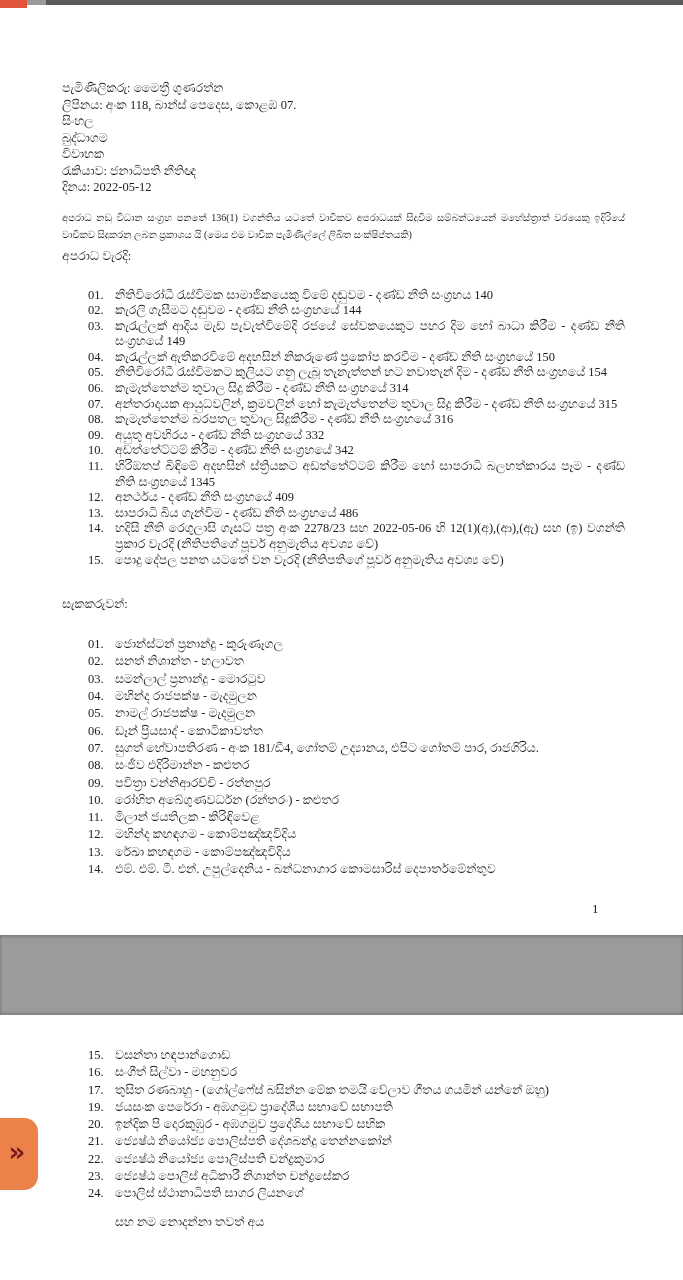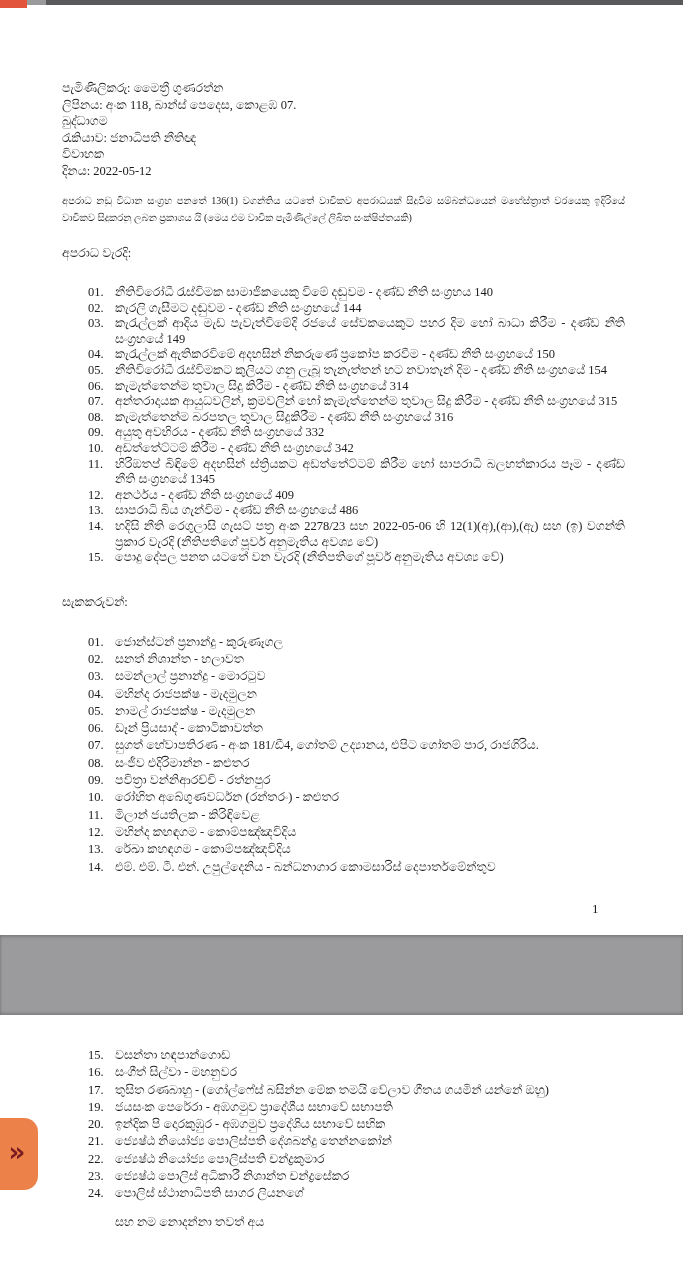--- a/index.html
+++ b/index.html
@@ -45,21 +45,21 @@
   .page-1 .content { padding-top: 72px; }
   .page-2 .content { padding-top: 32px; }
 
   .hdr-line { font-size: 12.5px; line-height: 16.5px; }
   .intro {
     margin-top: 13px;
     font-size: 10px; line-height: 17px;
     text-align: justify;
   }
   .section-heading {
-    margin-top: 19px;
+    margin-top: 5px;
     font-size: 12.5px; line-height: 16px;
   }
   .num-list { margin-top: 24px; padding-left: 26px; }
   .num-item { display: flex; font-size: 12.5px; }
   .charges .num-item { line-height: 15.6px; }
   .suspects .num-item { line-height: 17.3px; }
   .num-item .num { flex: 0 0 27px; }
   .num-item .txt { flex: 1 1 auto; }
   .charges .num-item .txt { text-align: justify; }
   .suspects-heading { margin-top: 28px; }
@@ -105,26 +105,27 @@
   <div class="top-accent"></div>
 
   <div class="page page-1">
     <div class="content">
       <div>
 
           <div class="hdr-line">පැමිණිලිකරු: මෛත්‍රී ගුණරත්න</div>
 
           <div class="hdr-line">ලිපිනය: අංක 118, බාන්ස් පෙදෙස, කොළඹ 07.</div>
 
+          <div class="hdr-line">සිංහල</div>
 
           <div class="hdr-line">බුද්ධාගම</div>
 
+          <div class="hdr-line">විවාහක</div>
+
           <div class="hdr-line">රැකියාව: ජනාධිපති නීතිඥ</div>
-
-          <div class="hdr-line">විවාහක</div>
 
           <div class="hdr-line">දිනය: 2022-05-12</div>
         </div>
 
       <div class="intro">අපරාධ නඩු විධාන සංග්‍රහ පනතේ 136(1) වගන්තිය යටතේ වාචිකව අපරාධයක් සිදුවිම සම්බන්ධයෙන් මහේස්ත්‍රාත් වරයෙකු ඉදිරියේ වාචිකව සිදුකරනු ලබන ප්‍රකාශය යි (මෙය එම වාචික පැමිණිල්ලේ ලිඛිත සංක්ෂිප්තයකි)</div>
 
       <div class="section-heading">අපරාධ වැරදි:</div>
 
       <div class="num-list charges">
 

